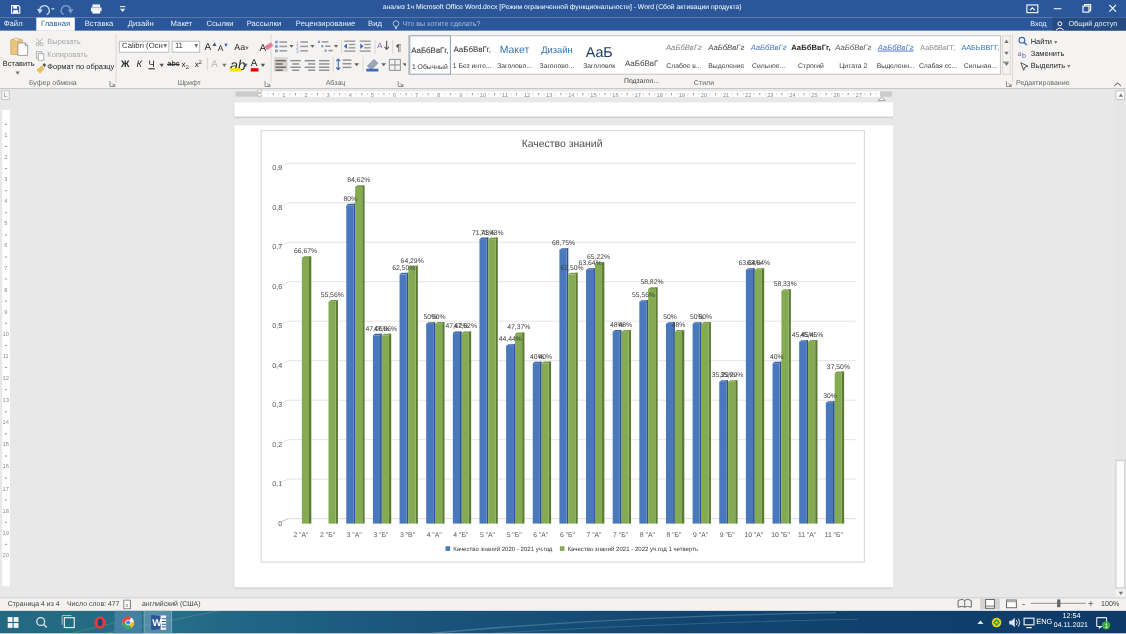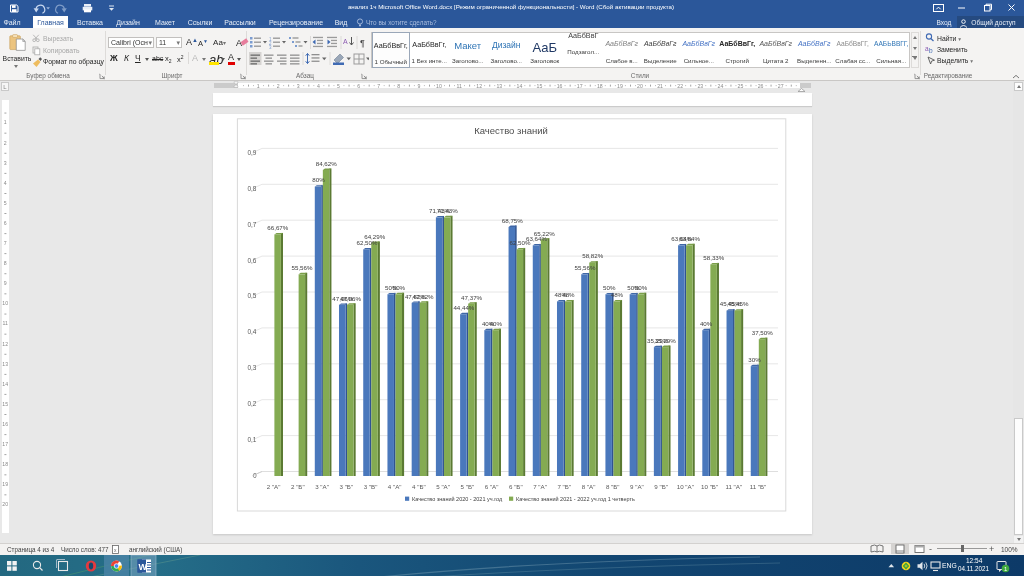--- a/index.html
+++ b/index.html
@@ -290,21 +290,21 @@
     <div class="lab">Заголово...</div>
   </div>
 <div class="styl" style="left:487.0px;top:31.5px;width:38.5px;">
     <div class="samp" style="font-size:8.5px;color:#2e74b5;">Дизайн</div>
     <div class="lab">Заголово...</div>
   </div>
 <div class="styl" style="left:525.5px;top:31.5px;width:38.5px;">
     <div class="samp" style="font-size:13px;color:#1f3864;">АаБ</div>
     <div class="lab">Заголовок</div>
   </div>
-<div class="styl" style="left:564.0px;top:23px;width:38.5px;">
+<div class="styl" style="left:564.0px;top:45px;width:38.5px;">
     <div class="samp" style="font-size:7.2px;color:#404040;">АаБбВвГ</div>
     <div class="lab">Подзагол...</div>
   </div>
 <div class="styl" style="left:602.5px;top:31.5px;width:38.5px;">
     <div class="samp" style="font-size:7.0px;color:#808080;font-style:italic;">АаБбВвГг</div>
     <div class="lab">Слабое в...</div>
   </div>
 <div class="styl" style="left:641.0px;top:31.5px;width:38.5px;">
     <div class="samp" style="font-size:7.0px;color:#404040;font-style:italic;">АаБбВвГг</div>
     <div class="lab">Выделение</div>

